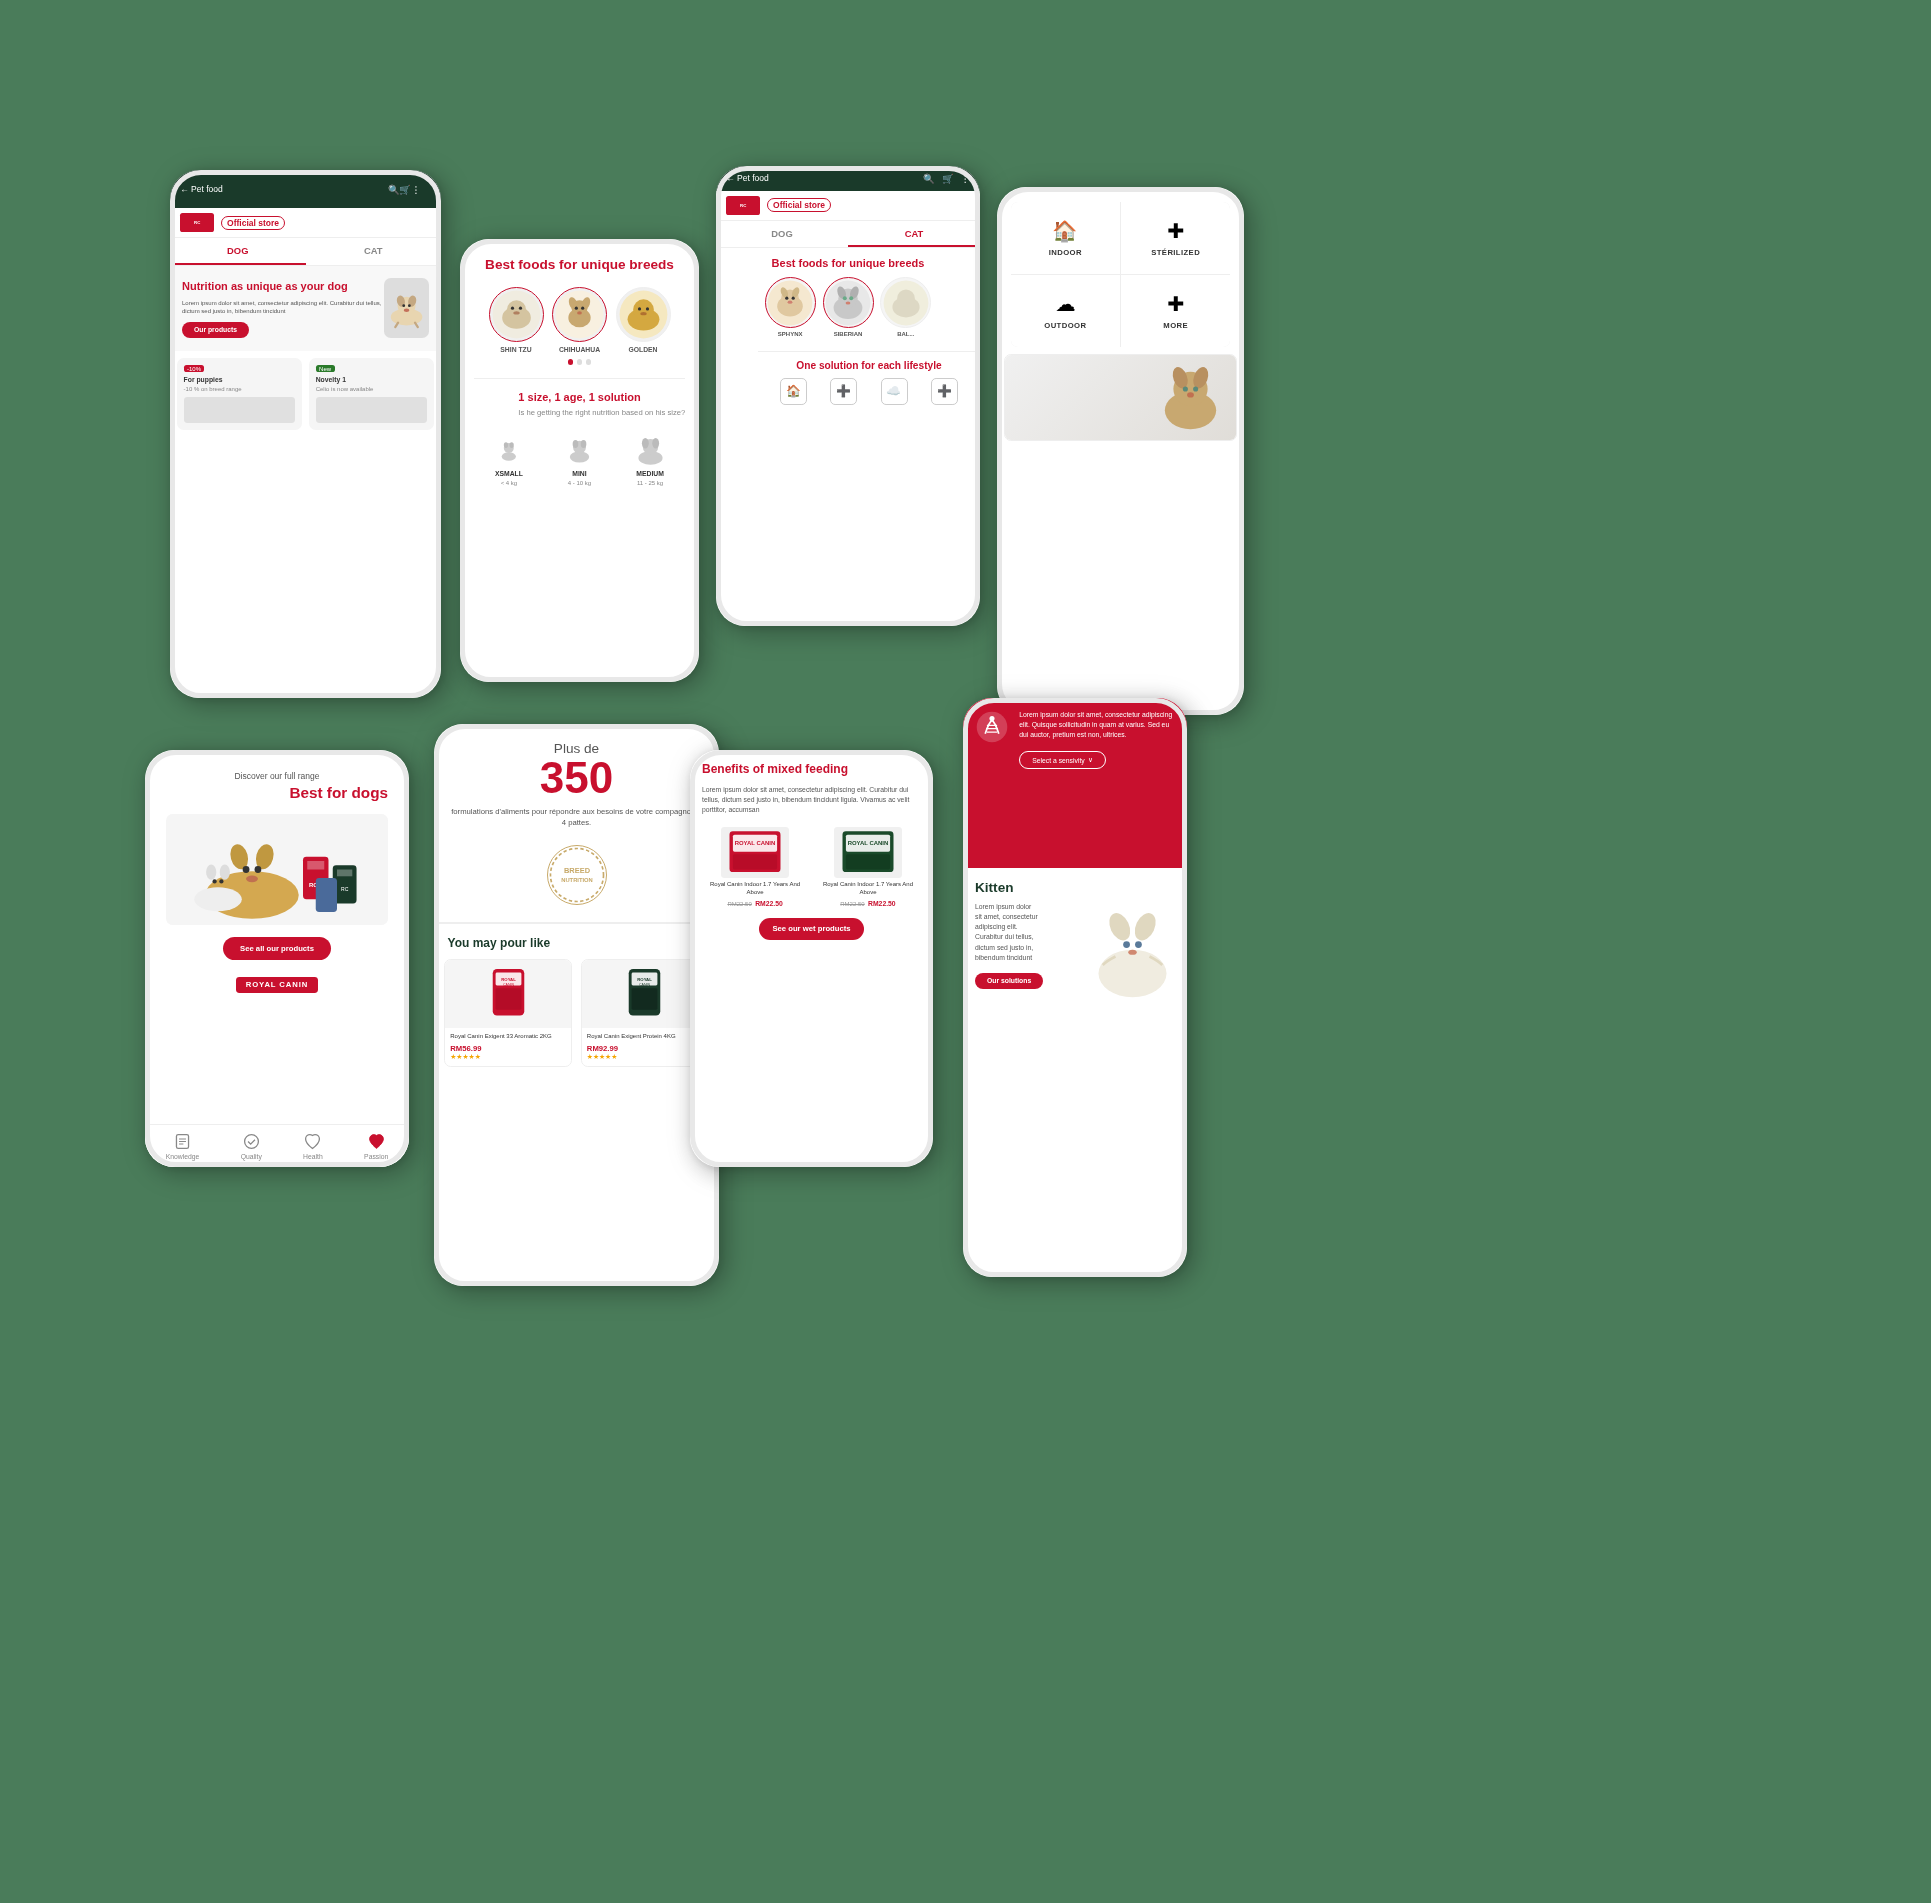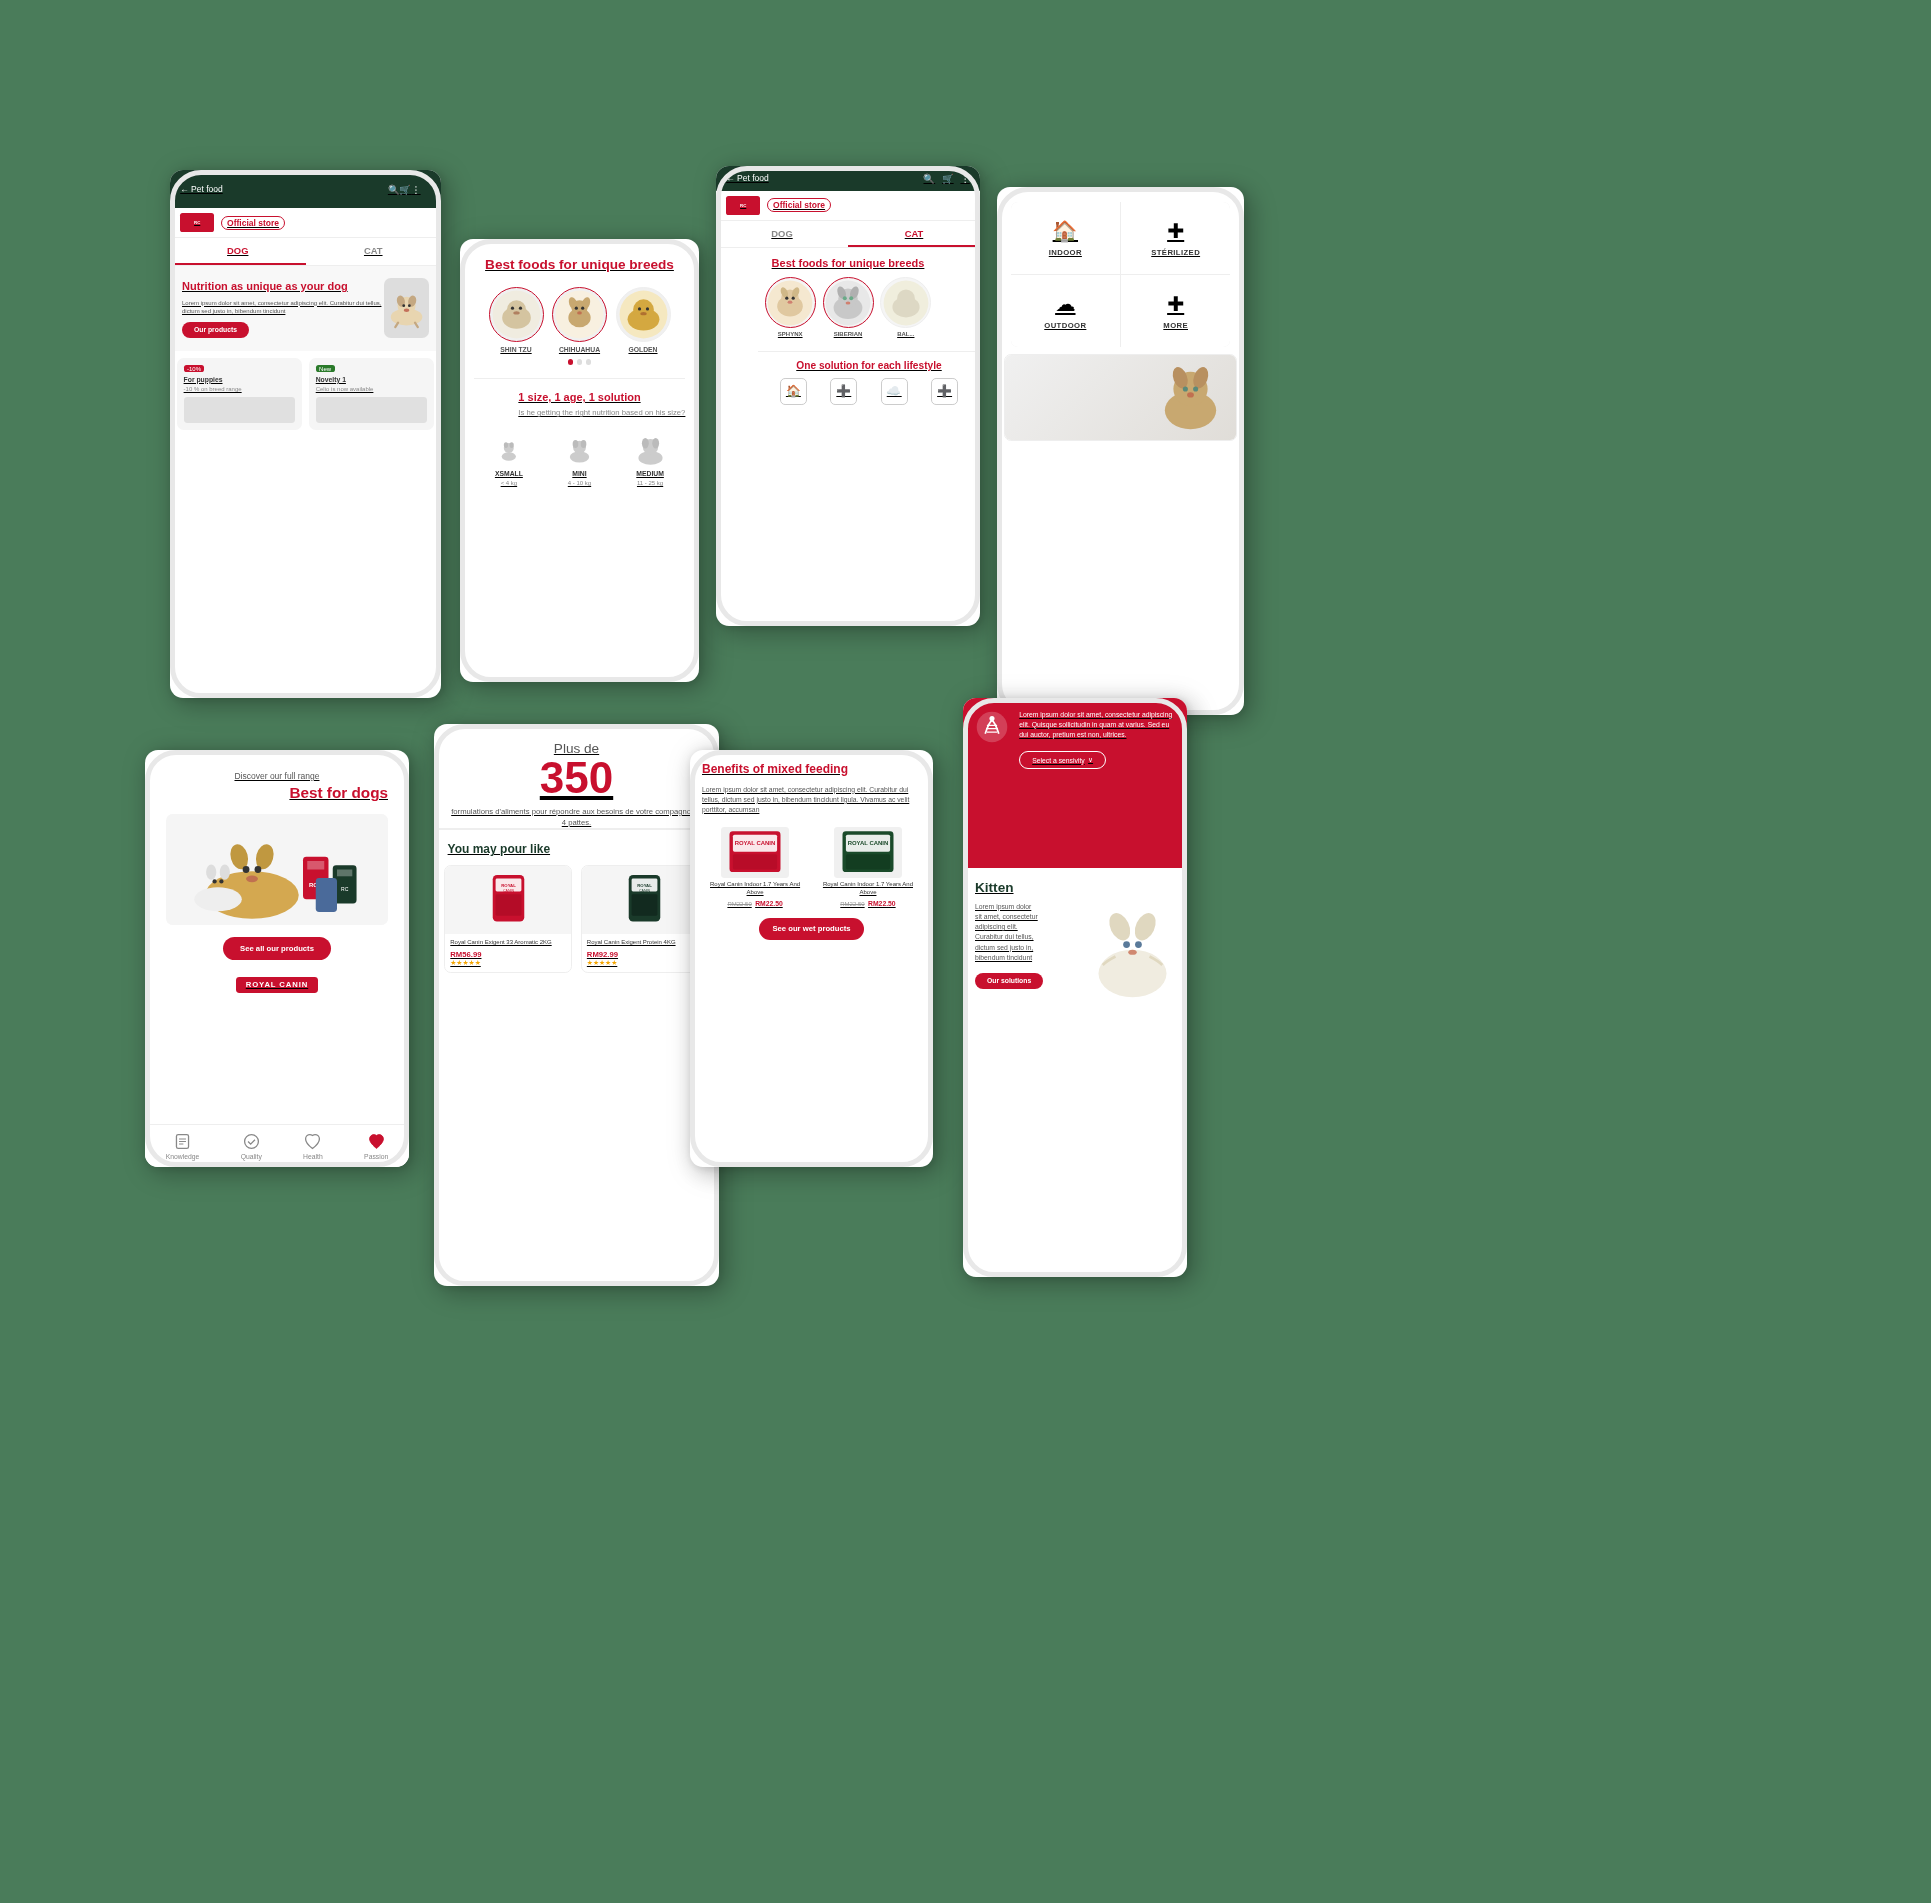--- a/index.html
+++ b/index.html
@@ -8,25 +8,24 @@
       width: 1931px;
       height: 1904px;
       font-family: 'Arial', sans-serif;
       overflow: hidden;
       position: relative;
     }
 
     
     .phone {
       background: #fff;
-      border-radius: 13px;
+      border-radius: 29px;
       box-shadow: 6.8px 6.8px 25.6px rgba(0,0,0,0.18), 1.7px 1.7px 8.5px rgba(0,0,0,0.10);
       position: absolute;
       overflow: hidden;
-      text-decoration: underline;
     }
     .phone::before {
       content: '';
       position: absolute;
       top: 0; left: 0; right: 0; bottom: 0;
       border-radius: 31px;
       border: 5.1px solid #e8e8e8;
       pointer-events: none;
       z-index: 100;
     }
@@ -993,20 +992,29 @@
   </div>
 </div>
 
 <div class="phone phone-6 shadow-phone">
 
   <div class="p6-big-num">
     <span class="p6-plus">Plus de</span>
     <div class="p6-num">350</div>
   </div>
   <div class="p6-desc">formulations d'aliments pour répondre aux besoins de votre compagnon à 4 pattes.</div>
+  <div style="display:flex;justify-content:center;margin:8.5px 0;">
+    <div class="p6-badge">
+      <svg viewBox="0 0 70 70" width="60" height="60" style="font-size:9px">
+        <circle cx="35" cy="35" r="32" fill="none" stroke="#c8aa6a" stroke-width="2" stroke-dasharray="4 3"></circle>
+        <text x="35" y="32" font-size="9" fill="#c8aa6a" text-anchor="middle" font-weight="bold">BREED</text>
+        <text x="35" y="44" font-size="7" fill="#c8aa6a" text-anchor="middle">NUTRITION</text>
+      </svg>
+    </div>
+  </div>
 
   <div style="border-top:0.9px solid #eee;">
     <div class="p6-section-title">You may pour like</div>
     <div class="p6-product-row">
       <div class="p6-product-card">
         <div class="p6-product-img">
           <svg viewBox="0 0 60 80" width="43" height="60">
             <rect x="8" y="5" width="44" height="65" rx="6" fill="#c8102e"></rect>
             <rect x="12" y="10" width="36" height="18" rx="2" fill="#fff" opacity="0.9"></rect>
             <text x="30" y="22" font-size="6" fill="#c8102e" text-anchor="middle" font-weight="bold">ROYAL</text>

